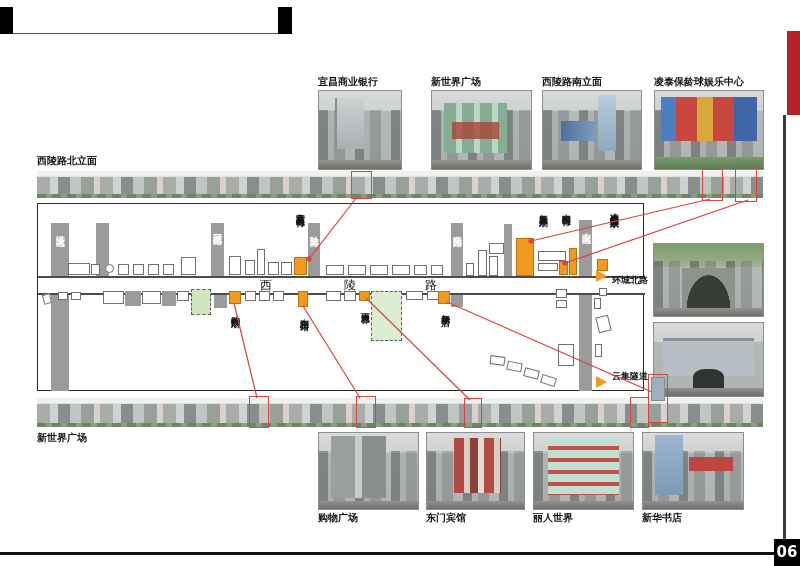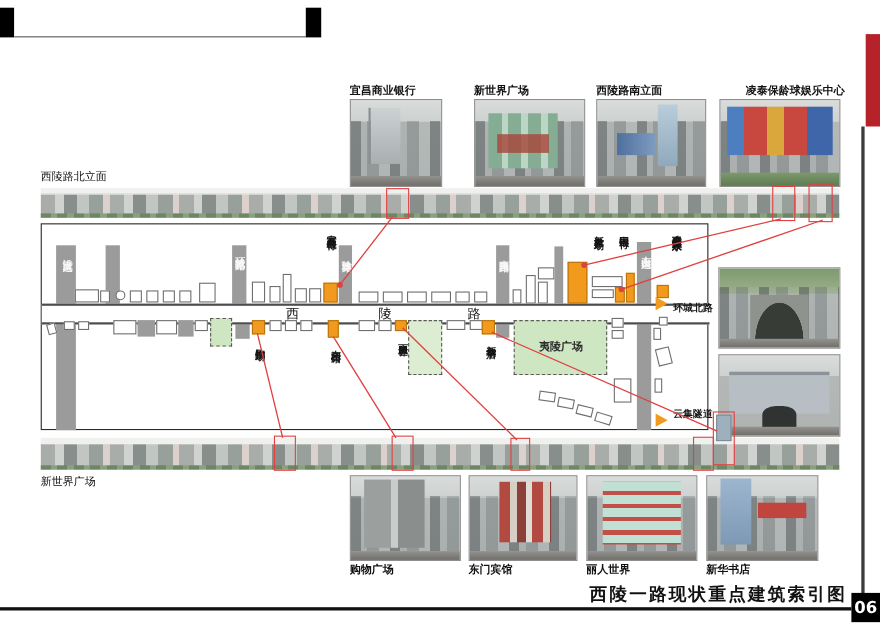--- a/index.html
+++ b/index.html
@@ -50,21 +50,21 @@
       border-top:3px solid #8b9298;}
   .p-tunnel2 .acc2{left:36%;bottom:9%;width:28%;height:28%;background:#2f3433;border-radius:40% 40% 0 0;}
   .ph-label{position:absolute;font-size:10px;font-weight:bold;white-space:nowrap;color:#111;}
   
   .strip{position:absolute;background:linear-gradient(180deg,#f0f0ee 0 18%,#e2e3e0 18%);}
   .strip::before{content:"";position:absolute;left:0;right:0;bottom:3px;top:22%;
       background:repeating-linear-gradient(90deg,#a8adaa 0 13px,#cfd2cf 13px 21px,#878e8b 21px 33px,
                  #c2c6c3 33px 44px,#98a09b 44px 57px,#b7545022 57px 63px);}
   .strip::after{content:"";position:absolute;left:0;right:0;bottom:0;height:4px;
       background:repeating-linear-gradient(90deg,#6d8663 0 9px,#8aa17e 9px 15px);}
-  .strip-label{position:absolute;font-size:10px;font-weight:normal;color:#111;}
+  .strip-label{position:absolute;font-size:10px;font-weight:bold;color:#111;}
   
   .map{position:absolute;left:37px;top:203px;width:607px;height:188px;background:#fff;
        border:1px solid #2a2a2a;box-sizing:border-box;}
   .road{position:absolute;background:#9b9b9b;}
   .mainroad{position:absolute;left:0;top:72px;width:607px;height:15px;background:#fff;
        border-top:2px solid #4c4c4c;border-bottom:2px solid #4c4c4c;box-sizing:content-box;}
   .b{position:absolute;background:#fff;border:1px solid #6f6f6f;box-sizing:border-box;}
   .bg{position:absolute;background:#9b9b9b;}
   .circ{border-radius:50%;}
   .ob{position:absolute;background:#f29a1d;border:1px solid #b8750f;box-sizing:border-box;}
@@ -112,21 +112,21 @@
       <span class="acc2"></span>
       <span class="st"></span>
   </div>
   <div class="ph-label" style="left:542px;top:75px;">西陵路南立面</div>
   <div class="ph p-3gorges" style="left:542px;top:90px;width:98px;height:78px;">
     <span class="bld"></span>
       <span class="acc"></span>
       <span class="acc2"></span>
       <span class="st"></span>
   </div>
-  <div class="ph-label" style="left:654px;top:75px;margin-left:24px;">凌泰保龄球娱乐中心</div>
+  <div class="ph-label" style="left:654px;top:75px;">凌泰保龄球娱乐中心</div>
   <div class="ph p-lingtai" style="left:654px;top:90px;width:108px;height:78px;">
     <span class="bld"></span>
       <span class="acc"></span>
       <span class="st"></span>
   </div>
 
   <div class="strip-label" style="left:37px;top:154px;">西陵路北立面</div>
   <div class="strip" style="left:37px;top:171px;width:726px;height:27px;"></div>
 
   <div class="map">
@@ -203,23 +203,20 @@
       <i class="b" style="left:486px;top:165px;width:15px;height:9px;transform:rotate(14deg);"></i>
       <i class="b" style="left:503px;top:172px;width:15px;height:9px;transform:rotate(17deg);"></i>
       <i class="b" style="left:561px;top:84px;width:8px;height:8px;"></i>
       <i class="b" style="left:556px;top:94px;width:7px;height:11px;"></i>
       <i class="b" style="left:559px;top:112px;width:13px;height:16px;transform:rotate(-14deg);"></i>
       <i class="b" style="left:557px;top:140px;width:7px;height:13px;"></i>
     </div>
 
     <div class="green" style="left:153px;top:85px;width:20px;height:26px;"></div>
     <div class="green" style="left:333px;top:87px;width:31px;height:50px;background:#dcedd2;"></div>
-    <div class="green" style="left:429px;top:87px;width:85px;height:50px;">
-      <span class="plaza-label" style="left:22px;top:16px;">夷陵广场</span>
-    </div>
 
     <div class="ob" style="left:256px;top:53px;width:13px;height:18px;"></div>
     <div class="ob" style="left:478px;top:34px;width:18px;height:38px;"></div>
     <div class="ob" style="left:521px;top:57px;width:9px;height:14px;"></div>
     <div class="ob" style="left:531px;top:44px;width:8px;height:27px;"></div>
     <div class="ob" style="left:559px;top:55px;width:11px;height:12px;"></div>
     <div class="ob" style="left:191px;top:87px;width:12px;height:13px;"></div>
     <div class="ob" style="left:260px;top:87px;width:10px;height:16px;"></div>
     <div class="ob" style="left:321px;top:87px;width:11px;height:10px;"></div>
     <div class="ob" style="left:400px;top:87px;width:12px;height:13px;"></div>
@@ -298,17 +295,16 @@
   </div>
   <div class="ph-label" style="left:533px;top:511px;">丽人世界</div>
   <div class="ph p-xinhua" style="left:642px;top:432px;width:100px;height:76px;">
     <span class="bld"></span>
       <span class="acc"></span>
       <span class="acc2"></span>
       <span class="st"></span>
   </div>
   <div class="ph-label" style="left:642px;top:511px;">新华书店</div>
 
-  <div class="caption">西陵一路现状重点建筑索引图</div>
   <div class="bottom-rule"></div>
   <div class="page-box">06</div>
 
 </div>
 
 </body></html>

